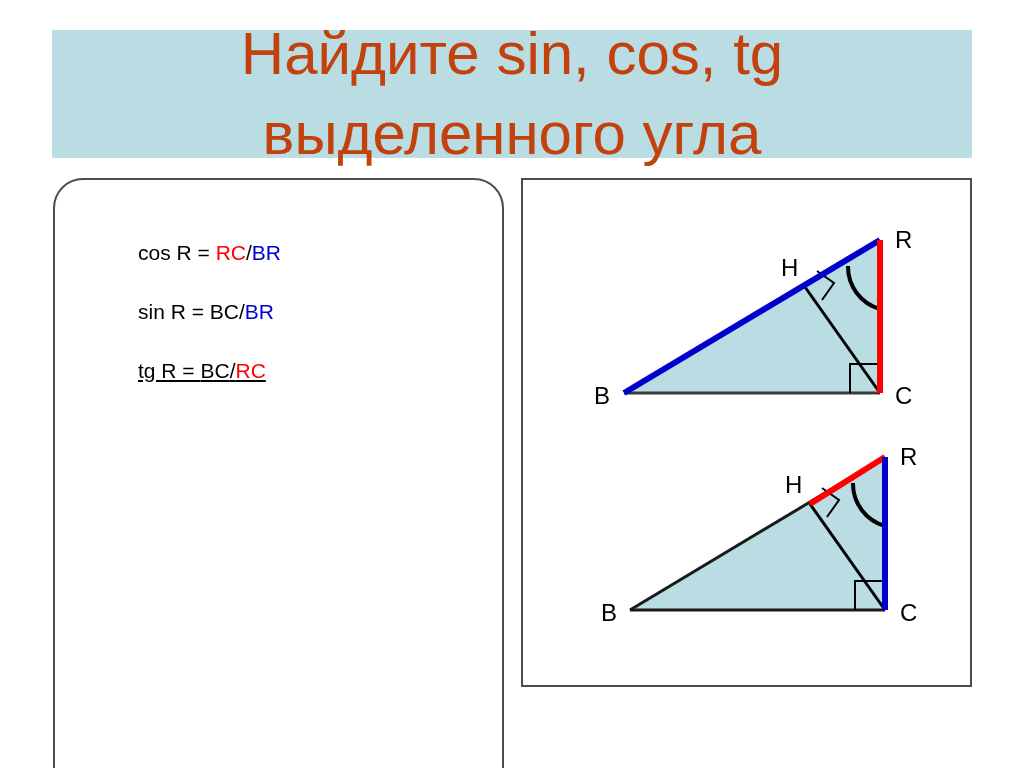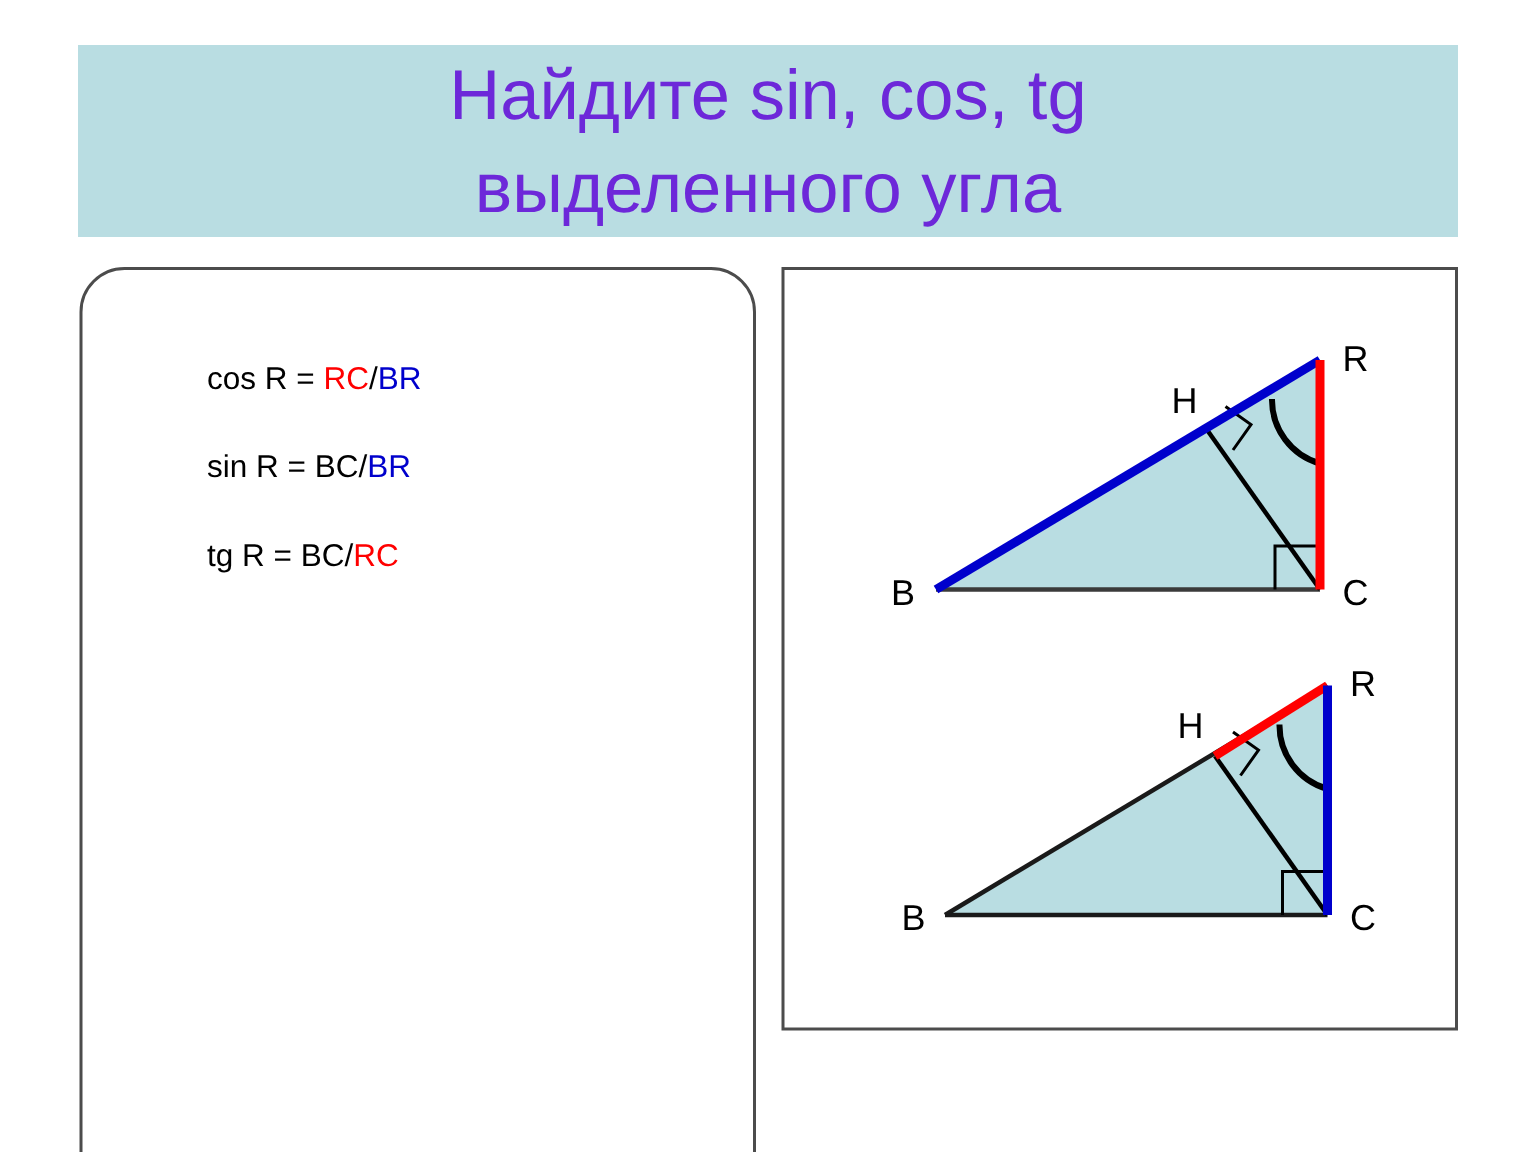--- a/index.html
+++ b/index.html
@@ -30,23 +30,23 @@
     top: 30px;
     width: 920px;
     height: 128px;
     background: #b9dde2;
     display: flex;
     align-items: center;
     justify-content: center;
     text-align: center;
   }
   #title-text {
-    font-size: 47px;
+    font-size: 60px;
     line-height: 1.33;
-    color: #6d28d9;
+    color: #c2410c;
     font-weight: normal;
     letter-spacing: 0px;
     white-space: pre-line;
   }
 
   
   .panel {
     position: absolute;
     background: #ffffff;
     border: 2px solid #4c4c4c;
@@ -80,20 +80,21 @@
   }
   .formula-line {
     font-size: 21px;
     color: #000000;
     margin-bottom: 38px;
     white-space: nowrap;
     line-height: 1;
   }
   .formula-line:last-child {
     margin-bottom: 0;
+    text-decoration: underline;
   }
   .red {
     color: #ff0000;
   }
   .blue {
     color: #0000cc;
   }
   .black {
     color: #000000;
   }

